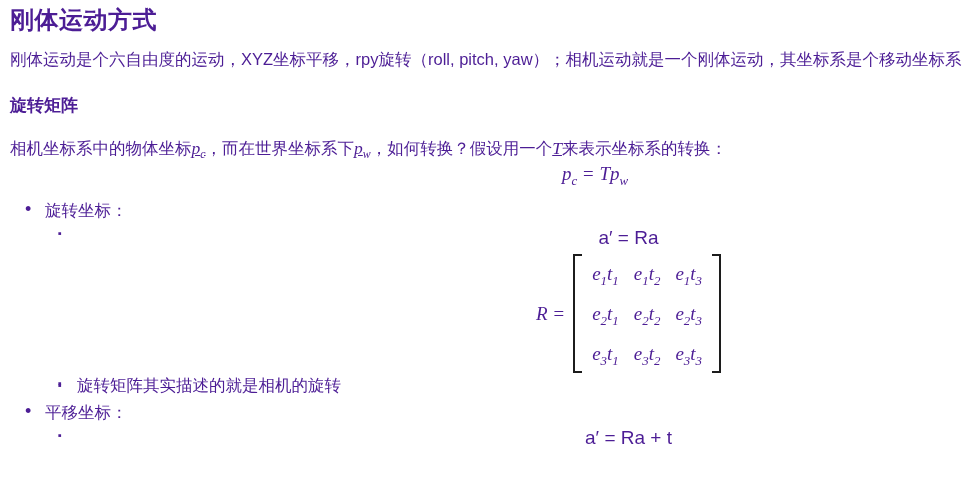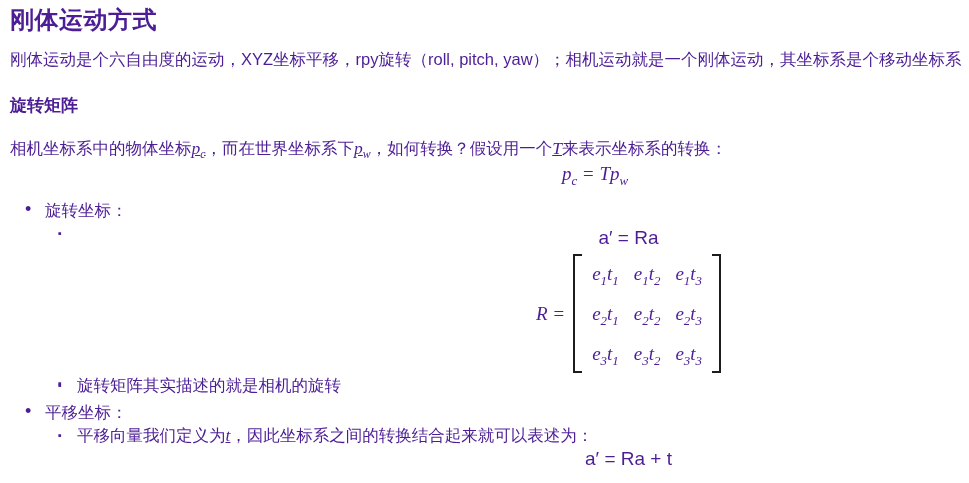--- a/index.html
+++ b/index.html
@@ -148,21 +148,20 @@
         <span>旋转矩阵其实描述的就是相机的旋转</span>
       </li>
 
       <li class="li1 gap">
         <span class="bul">•</span>
         <span>平移坐标：</span>
       </li>
 
       <li class="li2">
         <span class="bul">▪</span>
-        <span>平移向量我们定义为<span class="m">t</span>，因此坐标系之间的转换结合起来就可以表述为：</span>
       </li>
 
       <li>
         <div class="math-inlist math-at">a′ = Ra + t</div>
       </li>
 
     </ul>
   </div>
 </div>
 

